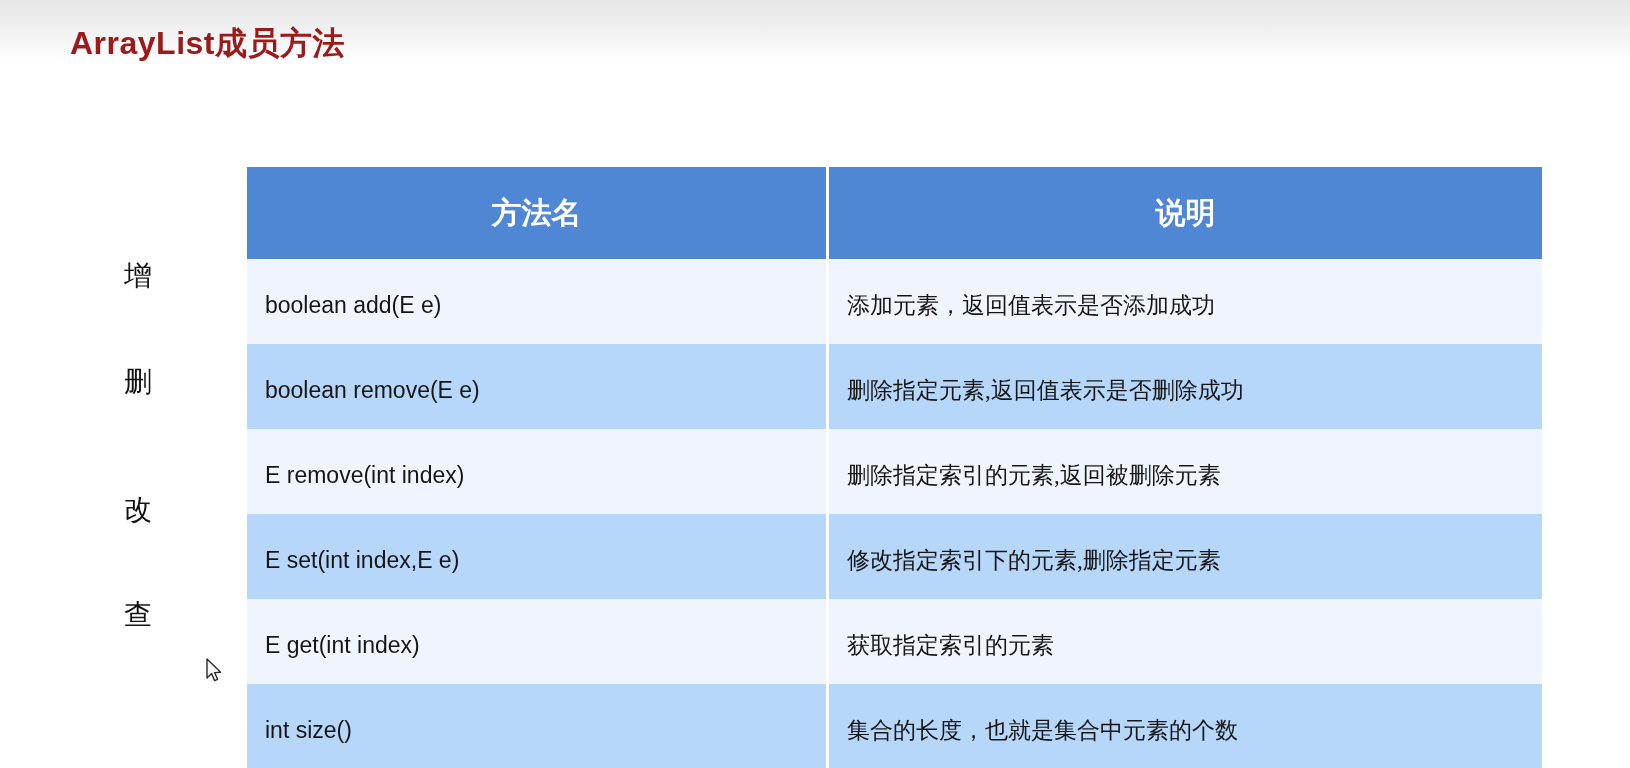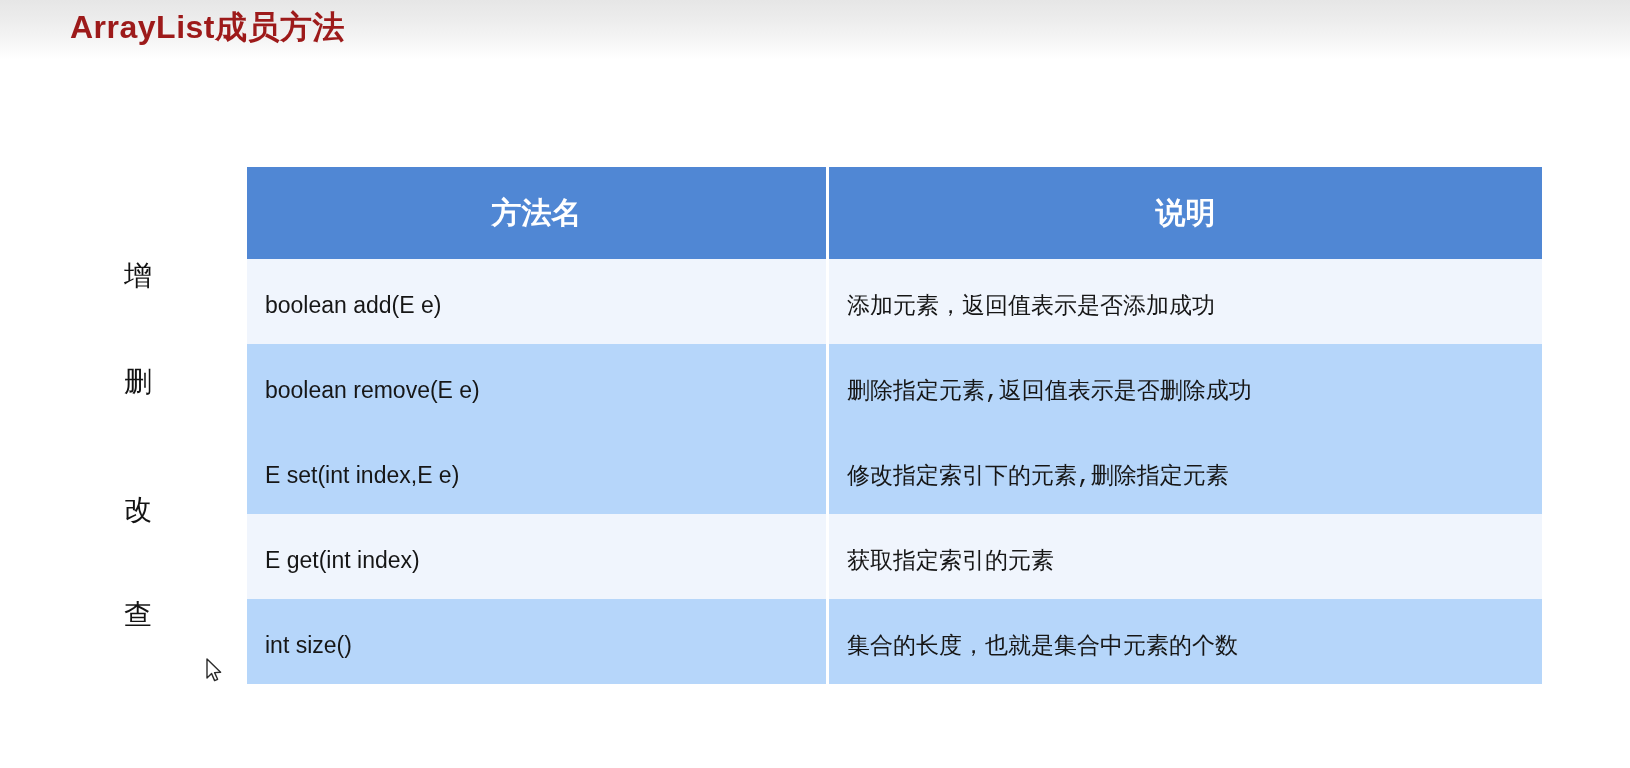--- a/index.html
+++ b/index.html
@@ -22,21 +22,21 @@
     width: 1630px;
     height: 60px;
     background: linear-gradient(to bottom, #e6e6e6 0%, #ededed 35%, #f6f6f6 70%, #ffffff 100%);
     z-index: 0;
   }
 
   
   #slide-title {
     position: absolute;
     left: 70px;
-    top: 4px;
+    top: 20px;
     z-index: 3;
     font-size: 32px;
     font-weight: bold;
     color: #9d1a1a;
     letter-spacing: 0.5px;
     line-height: 46px;
     white-space: nowrap;
   }
 
   
@@ -93,21 +93,21 @@
     overflow: hidden;
   }
   #methods-table tbody td:last-child { border-right: none; padding-left: 18px; }
   #methods-table tbody tr.row-light td { background: #f0f5fd; }
   #methods-table tbody tr.row-dark  td { background: #b6d6fa; margin-left: 8px; }
 
   .cell-method {
     font-family: "Liberation Sans", "DejaVu Sans", sans-serif;
   }
   .cell-desc {
-    font-family: Liberation Mono, monospace;
+    font-family: Liberation Serif, serif;
     font-size: 22px;
   }
 
   
   #mouse-cursor {
     position: absolute;
     left: 206px;
     top: 658px;
     width: 18px;
     height: 26px;
@@ -139,20 +139,24 @@
   </thead>
   <tbody>
     <tr class="row-light">
       <td class="cell-method">boolean add(E e)</td>
       <td class="cell-desc">添加元素，返回值表示是否添加成功</td>
     </tr>
     <tr class="row-dark">
       <td class="cell-method">boolean remove(E e)</td>
       <td class="cell-desc">删除指定元素,返回值表示是否删除成功</td>
     </tr>
+    <tr class="row-light">
+      <td class="cell-method">E remove(int index)</td>
+      <td class="cell-desc">删除指定索引的元素,返回被删除元素</td>
+    </tr>
     <tr class="row-dark">
       <td class="cell-method">E set(int index,E e)</td>
       <td class="cell-desc">修改指定索引下的元素,删除指定元素</td>
     </tr>
     <tr class="row-light">
       <td class="cell-method">E get(int index)</td>
       <td class="cell-desc">获取指定索引的元素</td>
     </tr>
     <tr class="row-dark">
       <td class="cell-method">int size()</td>

